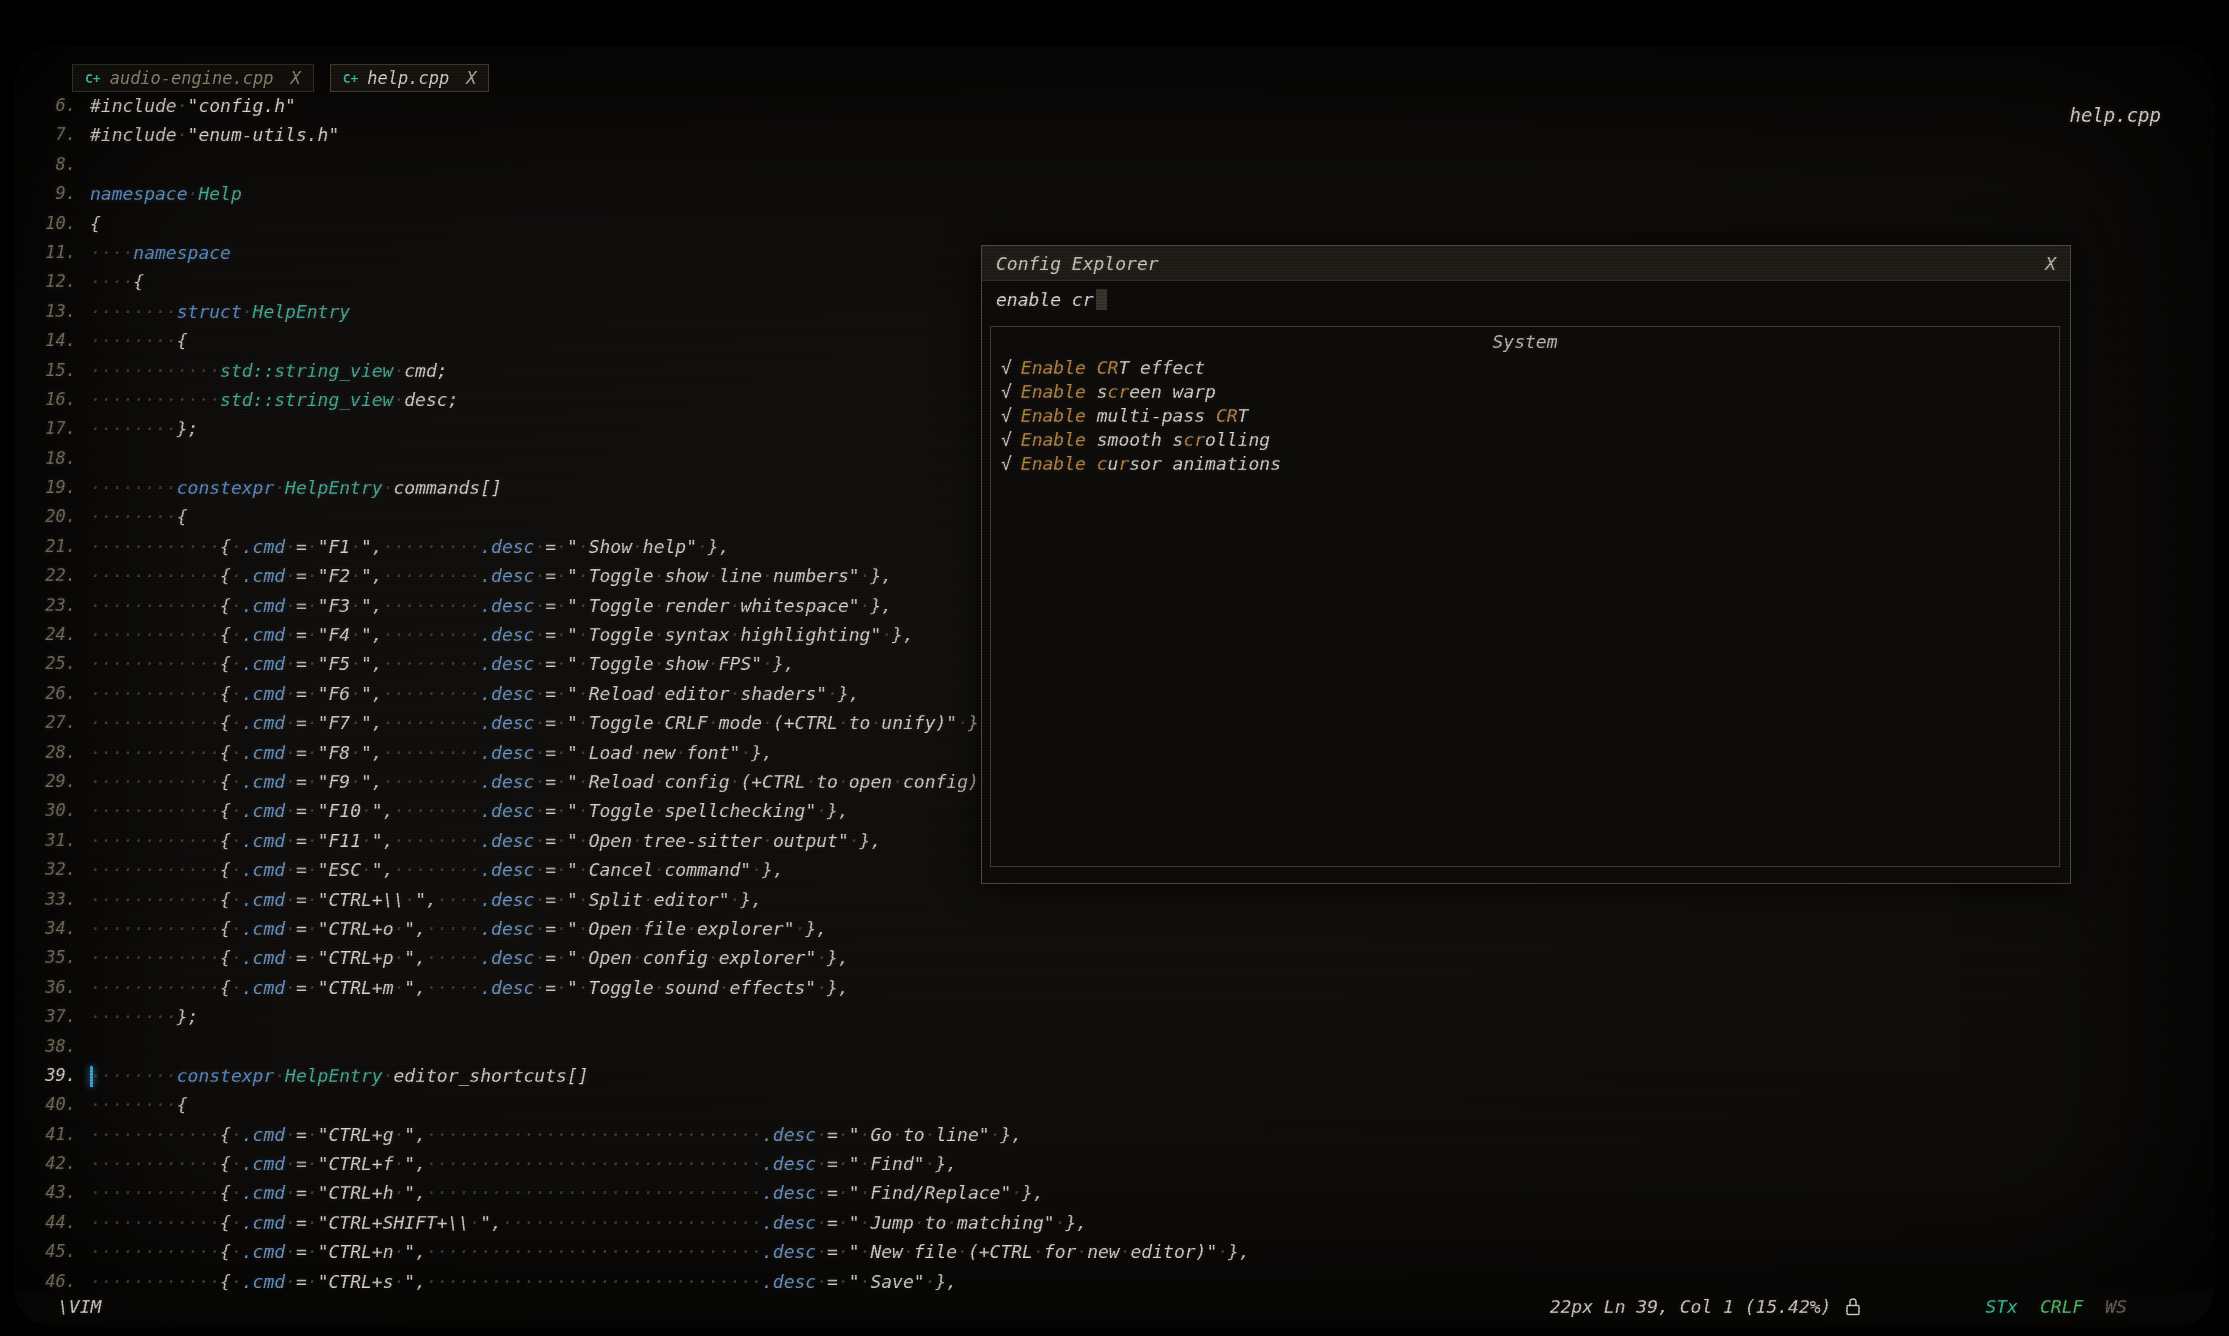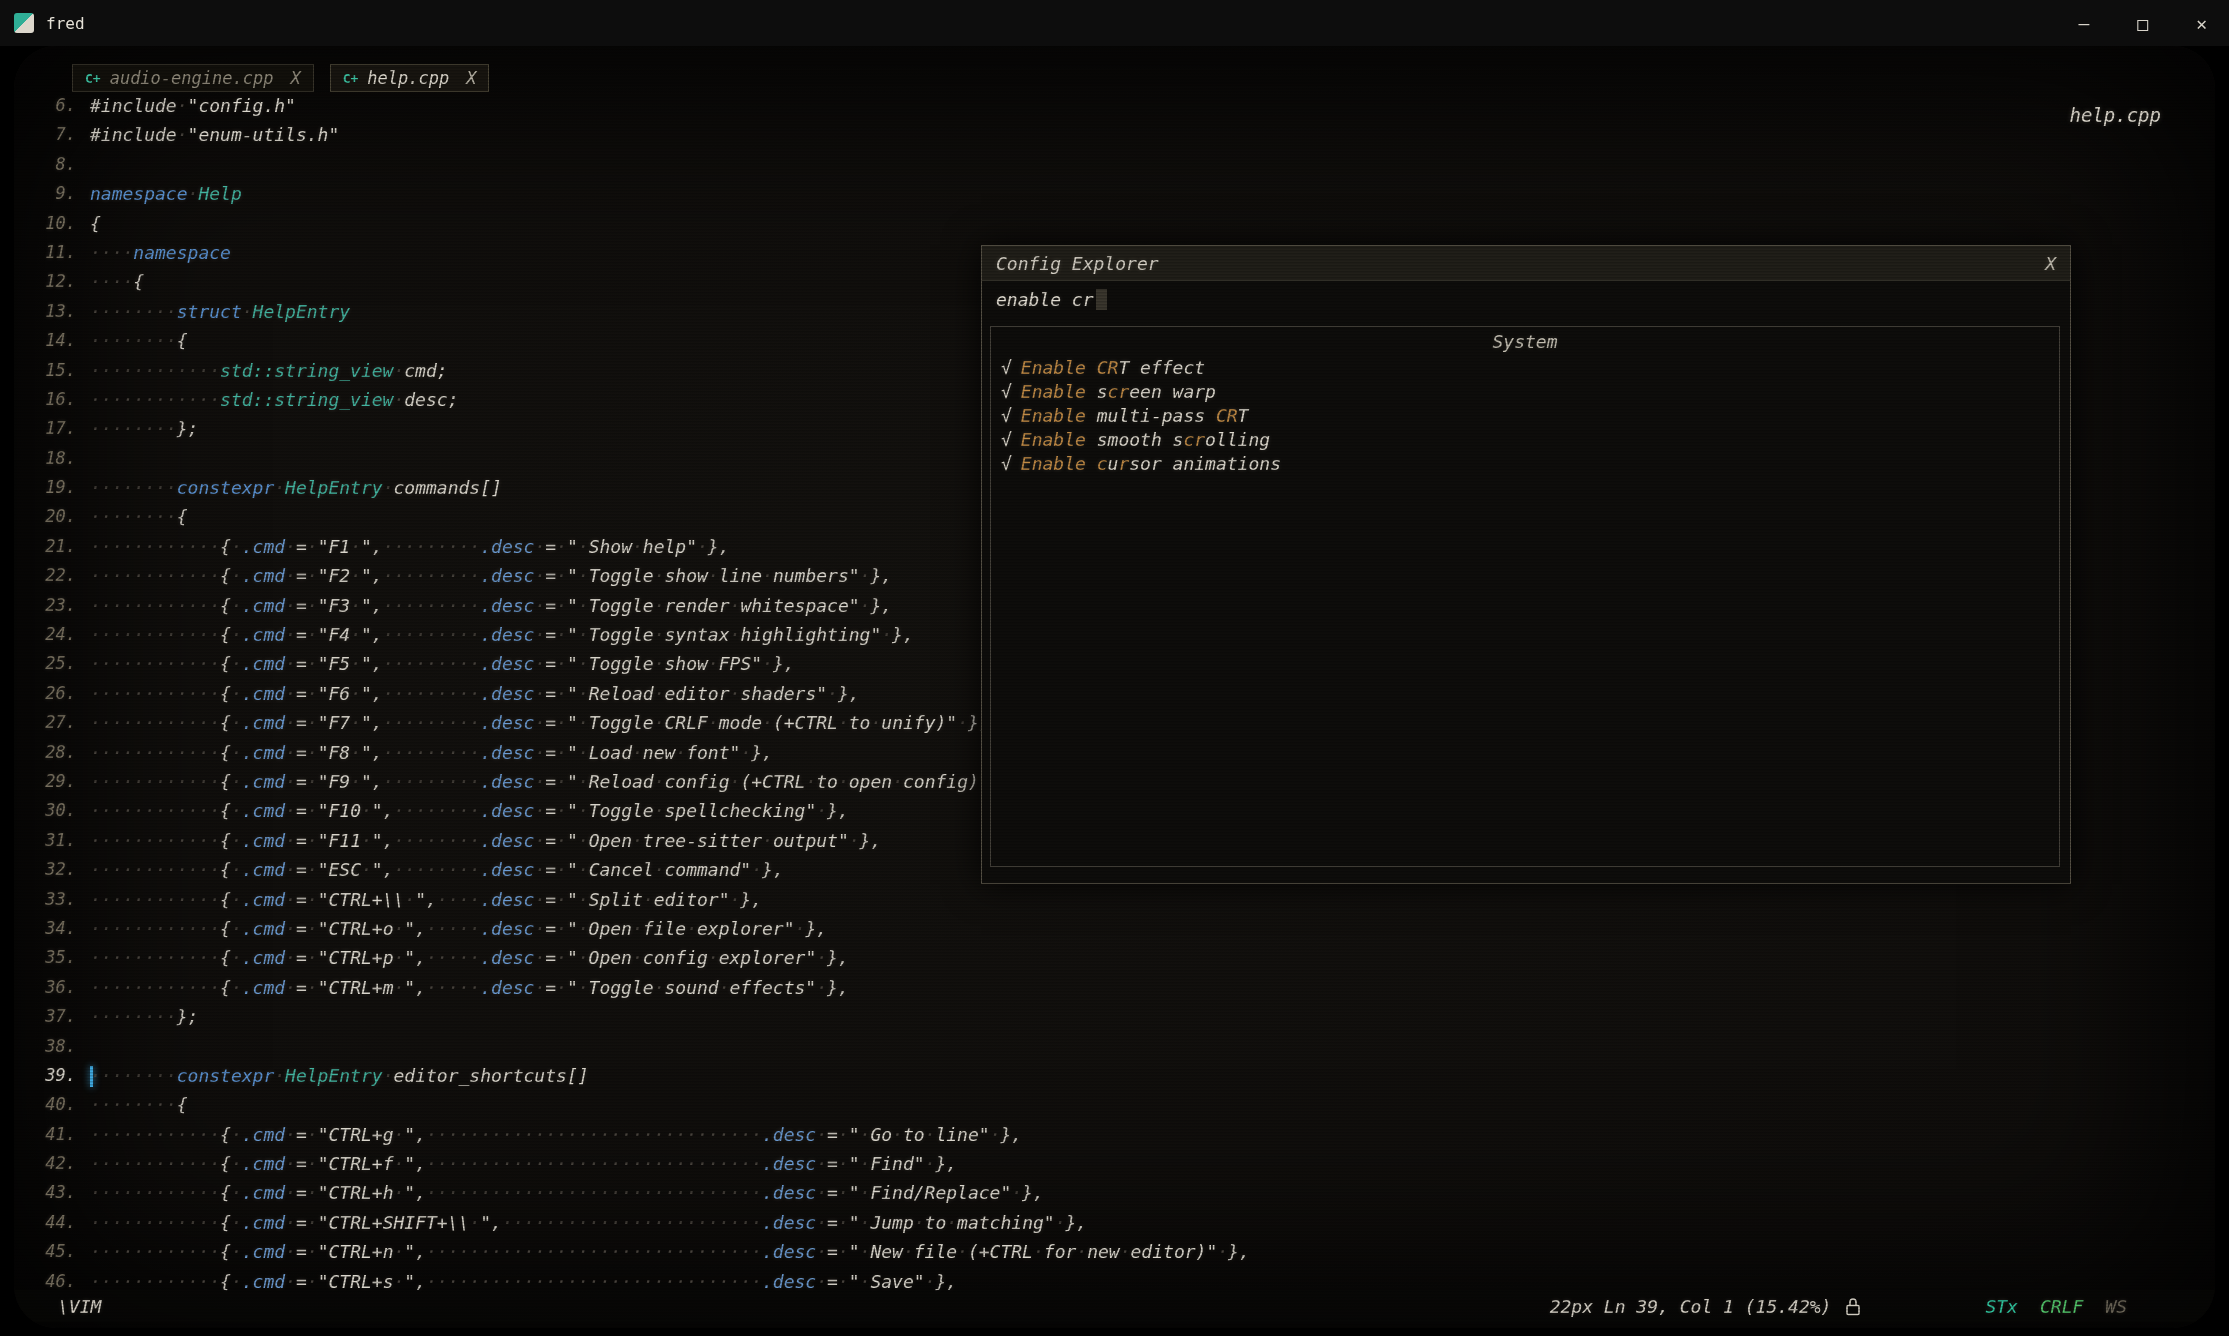--- a/index.html
+++ b/index.html
@@ -73,29 +73,20 @@
   .flags{display:flex;gap:22px;margin-left:110px;font-style:italic;}
   .flag-teal{color:#2fc6a0;}
   .flag-green{color:#52c46a;}
   .flag-dim{color:#6b6557;}
 </style>
 </head>
 <body>
 
 <div class="window">
 
-  <div class="titlebar">
-    <span class="app-icon"></span>
-    <span class="app-title">fred</span>
-    <div class="win-controls">
-      <span>–</span>
-      <span>□</span>
-      <span>✕</span>
-    </div>
-  </div>
 
   <div class="screen">
 
     <div class="code" id="code">
         <div class="line"><span class="ln">6.</span><span class="ct"><span class="tok-pp">#include</span><span class="ws">·</span><span class="tok-st">"config.h"</span></span></div>
         <div class="line"><span class="ln">7.</span><span class="ct"><span class="tok-pp">#include</span><span class="ws">·</span><span class="tok-st">"enum-utils.h"</span></span></div>
         <div class="line"><span class="ln">8.</span><span class="ct"></span></div>
         <div class="line"><span class="ln">9.</span><span class="ct"><span class="tok-kw">namespace</span><span class="ws">·</span><span class="tok-ty">Help</span></span></div>
         <div class="line"><span class="ln">10.</span><span class="ct"><span class="tok-pu">{</span></span></div>
         <div class="line"><span class="ln">11.</span><span class="ct"><span class="ws">····</span><span class="tok-kw">namespace</span></span></div>

